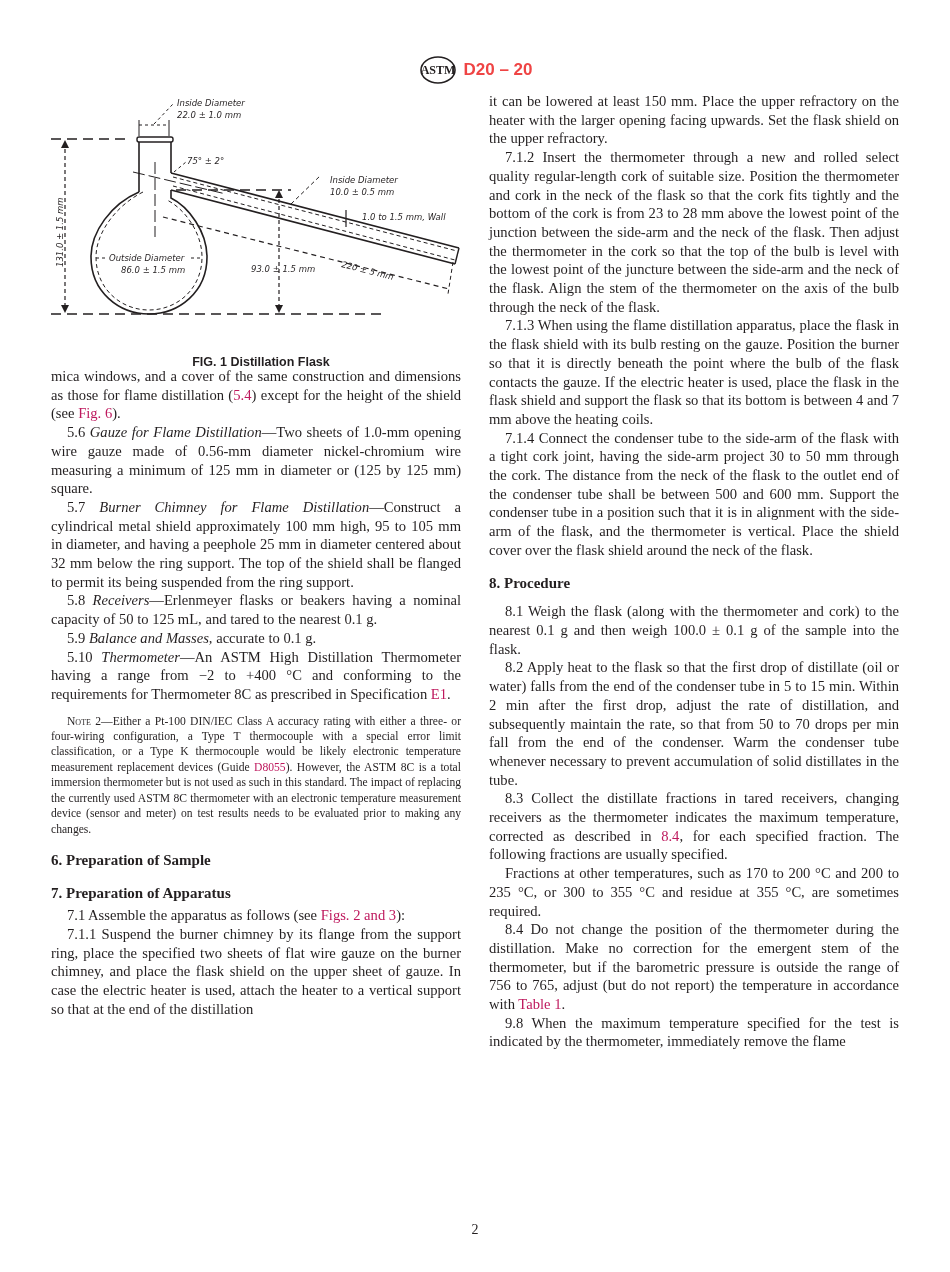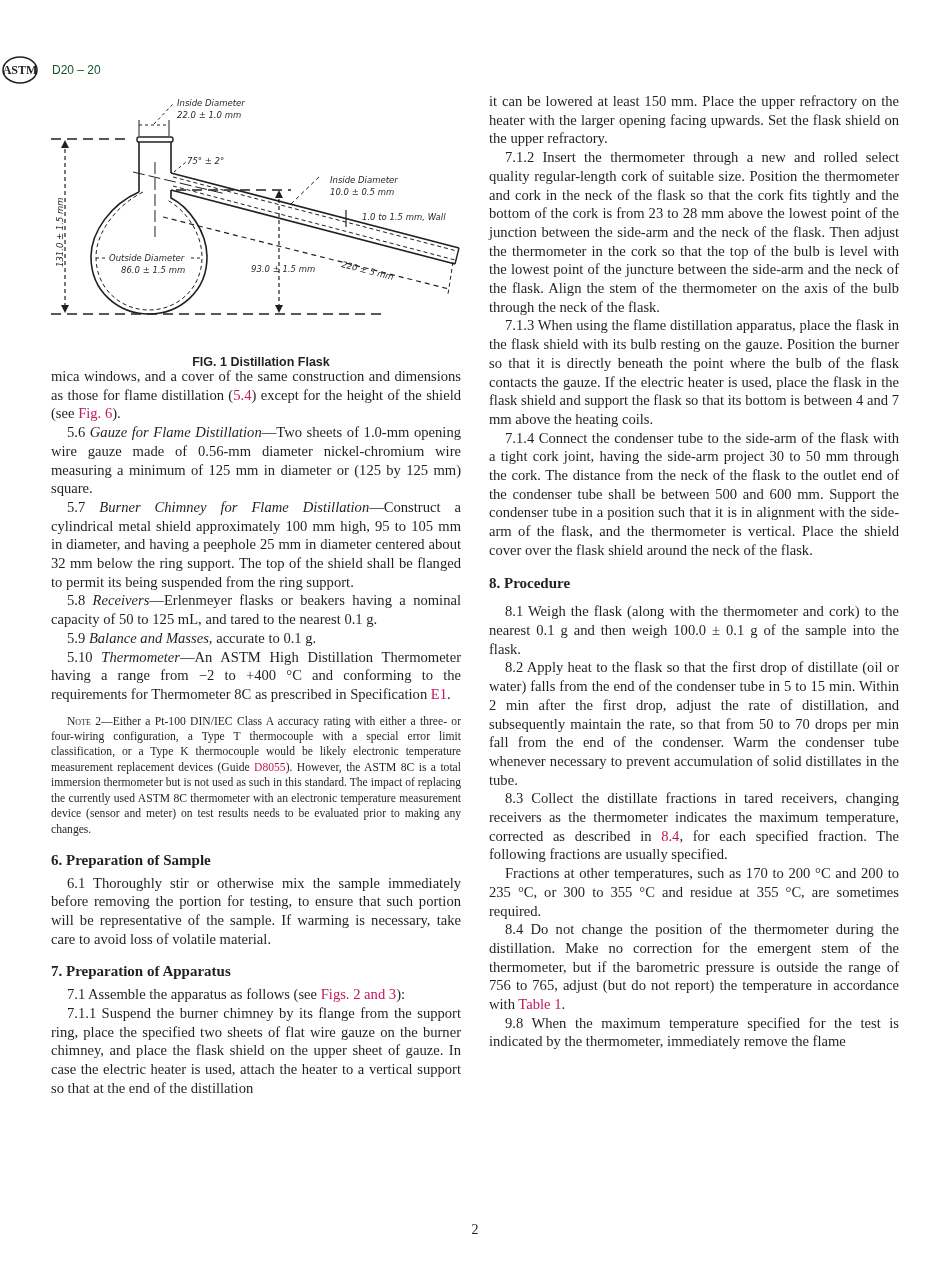--- a/index.html
+++ b/index.html
@@ -1,21 +1,21 @@
 <!DOCTYPE html>
 <html><head>
 <meta charset="utf-8">
 <style>
   html, body { margin: 0; padding: 0; background: #ffffff; }
   body { width: 950px; height: 1272px; position: relative; overflow: hidden;
          font-family: "Liberation Serif", serif; color: #231f20; }
   .header { position: absolute; top: 55px; left: 0; width: 950px; height: 30px;
-            display: flex; justify-content: flex-start; align-items: center; gap: 12px; }
+            display: flex; justify-content: center; align-items: center; gap: 6px; }
   .logo { width: 40px; height: 32px; }
-  .doc-id { font-family: "Liberation Sans", sans-serif; font-weight: normal; font-size: 12px; color: #14532d; }
+  .doc-id { font-family: "Liberation Sans", sans-serif; font-weight: bold; font-size: 17px; color: #ef4444; }
   .col { position: absolute; top: 92px; width: 410px; font-size: 14.6px; line-height: 18.7px; text-align: justify; }
   .col.left { left: 51px; }
   .col.right { left: 489px; }
   p { margin: 0; }
   .para { text-indent: 16px; }
   .gap { margin-top: 0; }
   .link { color: #be185d; }
   .it { font-style: italic; }
   h2 { font-size: 15px; font-weight: bold; margin: 0; line-height: 18.7px; }
   .note { font-size: 11.6px; line-height: 15.4px; text-indent: 16px; margin-top: 10px; }
@@ -107,21 +107,20 @@
 
   <p class="para gap"><span>5.8  </span><span class="it">Receivers</span><span>—Erlenmeyer flasks or beakers having a nominal capacity of 50 to 125 mL, and tared to the nearest 0.1 g.</span></p>
 
   <p class="para gap"><span>5.9  </span><span class="it">Balance and Masses,</span><span> accurate to 0.1 g.</span></p>
 
   <p class="para gap"><span>5.10  </span><span class="it">Thermometer</span><span>—An ASTM High Distillation Thermometer having a range from −2 to +400 °C and conforming to the requirements for Thermometer 8C as prescribed in Specification </span><span class="link">E1</span><span>.</span></p>
 
   <p class="note"><span class="sc">Note</span><span> 2—Either a Pt-100 DIN/IEC Class A accuracy rating with either a three- or four-wiring configuration, a Type T thermocouple with a special error limit classification, or a Type K thermocouple would be likely electronic temperature measurement replacement devices (Guide </span><span class="link">D8055</span><span>). However, the ASTM 8C is a total immersion thermometer but is not used as such in this standard. The impact of replacing the currently used ASTM 8C thermometer with an electronic temperature measurement device (sensor and meter) on test results needs to be evaluated prior to making any changes.</span></p>
 
   <h2 style="margin-top:14px">6.  Preparation of Sample</h2>
-  <p class="para" style="margin-top:4px">6.1 Thoroughly stir or otherwise mix the sample immediately before removing the portion for testing, to ensure that such portion will be representative of the sample. If warming is necessary, take care to avoid loss of volatile material.</p>
 
   <h2 style="margin-top:14px">7.  Preparation of Apparatus</h2>
   <p class="para" style="margin-top:4px"><span>7.1  Assemble the apparatus as follows (see </span><span class="link">Figs. 2 and 3</span><span>):</span></p>
   <p class="para">7.1.1  Suspend the burner chimney by its flange from the support ring, place the specified two sheets of flat wire gauze on the burner chimney, and place the flask shield on the upper sheet of gauze. In case the electric heater is used, attach the heater to a vertical support so that at the end of the distillation</p>
 </div>
 
 <div class="col right">
   <p>it can be lowered at least 150 mm. Place the upper refractory on the heater with the larger opening facing upwards. Set the flask shield on the upper refractory.</p>
   <p class="para">7.1.2  Insert the thermometer through a new and rolled select quality regular-length cork of suitable size. Position the thermometer and cork in the neck of the flask so that the cork fits tightly and the bottom of the cork is from 23 to 28 mm above the lowest point of the junction between the side-arm and the neck of the flask. Then adjust the thermometer in the cork so that the top of the bulb is level with the lowest point of the juncture between the side-arm and the neck of the flask. Align the stem of the thermometer on the axis of the bulb through the neck of the flask.</p>
   <p class="para">7.1.3  When using the flame distillation apparatus, place the flask in the flask shield with its bulb resting on the gauze. Position the burner so that it is directly beneath the point where the bulb of the flask contacts the gauze. If the electric heater is used, place the flask in the flask shield and support the flask so that its bottom is between 4 and 7 mm above the heating coils.</p>

